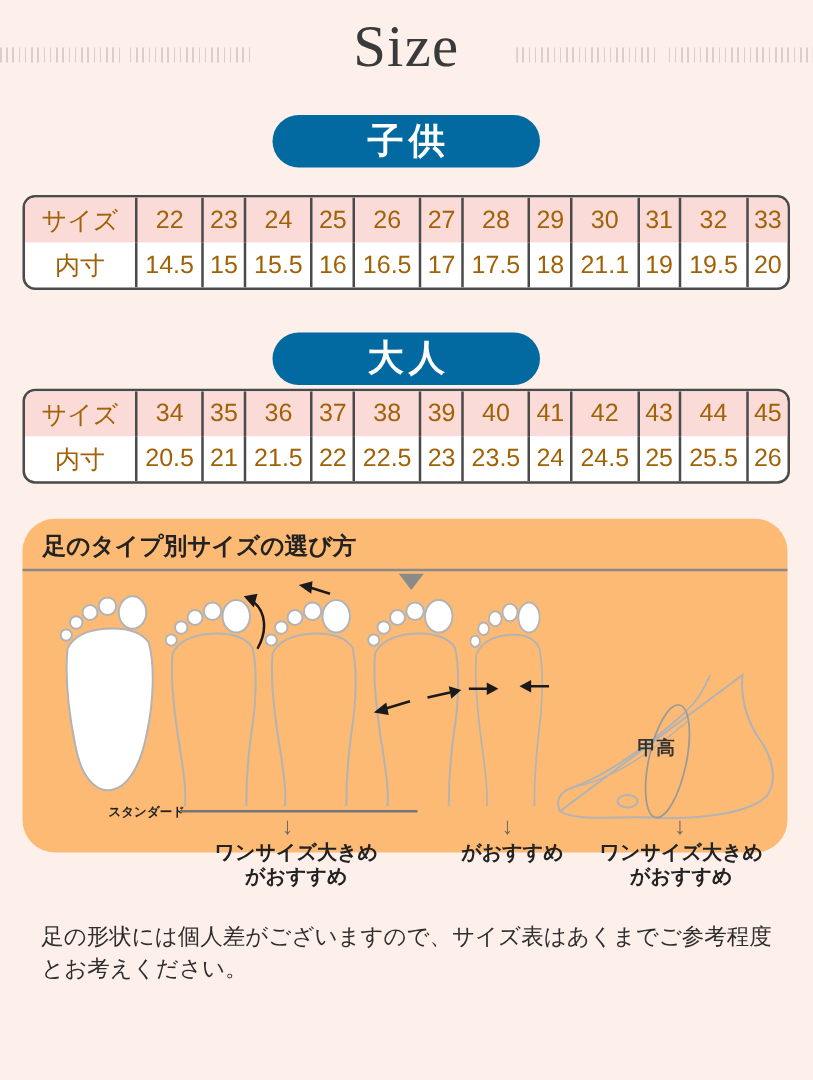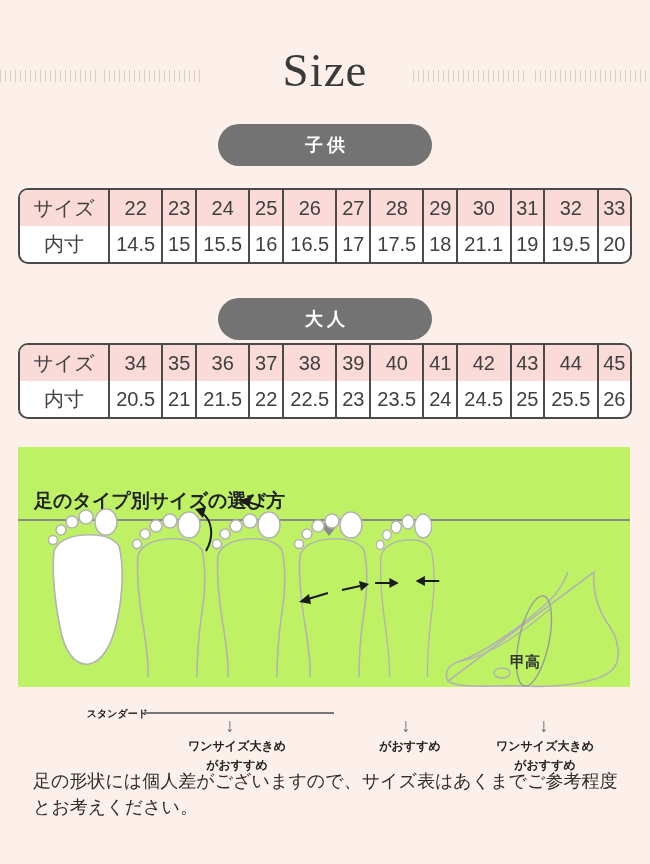--- a/index.html
+++ b/index.html
@@ -4,21 +4,21 @@
 <style>
   html,body{margin:0;padding:0;}
   body{
     width:650px;height:864px;
     background:#fdf0ea;
     font-family:"Liberation Sans","DejaVu Sans",sans-serif;
     position:relative;overflow:hidden;
     color:#222;
     -webkit-font-smoothing:antialiased;
   }
-  .abs{position:absolute;margin-top:32px;}
+  .abs{position:absolute;}
 
   
   .page-title{
     left:0;right:0;top:6px;height:64px;
     text-align:center;
     font-family:"Liberation Serif","DejaVu Serif",serif;
     font-size:47px;line-height:64px;color:#3a3a3a;letter-spacing:1px;
   }
   .ticks{
     top:38px;height:12px;
@@ -27,53 +27,54 @@
   .ticks-left{left:0;width:200px;}
   .ticks-right{left:413px;width:237px;}
   .tick-seg{
     height:100%;flex:1 1 auto;
     background:repeating-linear-gradient(90deg,#d9cec8 0 1.2px,transparent 1.2px 5px);
   }
 
   
   .pill{
     left:218px;width:214px;height:42px;
-    background:#737373;border-radius:21px;
-    color:#fff;font-size:18px;font-weight:700;letter-spacing:4px;
+    background:#0369a1;border-radius:21px;
+    color:#fff;font-size:29px;font-weight:700;letter-spacing:4px;
     display:flex;align-items:center;justify-content:center;
     text-indent:4px;
   }
   .pill-kids{top:92px;}
   .pill-adults{top:266px;}
 
   
   .size-table{
     left:18px;width:610px;
     border:2px solid #4a4a4a;border-radius:10px;
     overflow:hidden;background:#fff;
   }
   .size-table-kids{top:156px;}
   .size-table-adults{top:311px;}
   .size-table table{
     width:100%;border-collapse:collapse;table-layout:auto;
   }
   .size-table th,.size-table td{
     border-left:2px solid #4a4a4a;
     text-align:center;vertical-align:middle;
-    font-size:20px;font-weight:400;color:#404040;
+    font-size:20px;font-weight:400;color:#a16207;
     height:36px;padding:0 2px;white-space:nowrap;
   }
   .size-table th{width:84px;font-weight:500;}
   .size-table th:first-child{border-left:none;}
   .row-sizes th,.row-sizes td{background:#fbdbd8;}
 
   
   .guide-panel{
-    left:18px;top:415px;width:612px;height:240px;
-    background:#bef264;
+    left:18px;top:415px;width:612px;height:267px;
+    background:#fdba74;
+    border-radius:26px;
   }
   .guide-title{
     left:16px;top:9px;
     font-size:19px;font-weight:700;color:#222;
   }
   .guide-rule{
     left:0;top:40px;width:612px;height:2px;background:#8a8a8a;
   }
   .pointer-triangle{
     left:301px;top:44px;width:0;height:0;
@@ -91,21 +92,21 @@
   }
   .down-arrow{
     width:30px;text-align:center;top:237px;
     font-size:19px;font-weight:700;color:#666;line-height:20px;
   }
   .down-arrow-1{left:197px;}
   .down-arrow-2{left:373px;}
   .down-arrow-3{left:511px;}
   .reco-label{
     top:258px;width:160px;text-align:center;
-    font-size:12px;font-weight:700;color:#222;line-height:19px;
+    font-size:16px;font-weight:700;color:#222;line-height:19px;
   }
   .reco-1{left:139px;}
   .reco-2{left:312px;}
   .reco-3{left:447px;}
   .instep-label{
     left:492px;top:174px;font-size:15px;font-weight:700;color:#333;
   }
 
   
   .notice{

